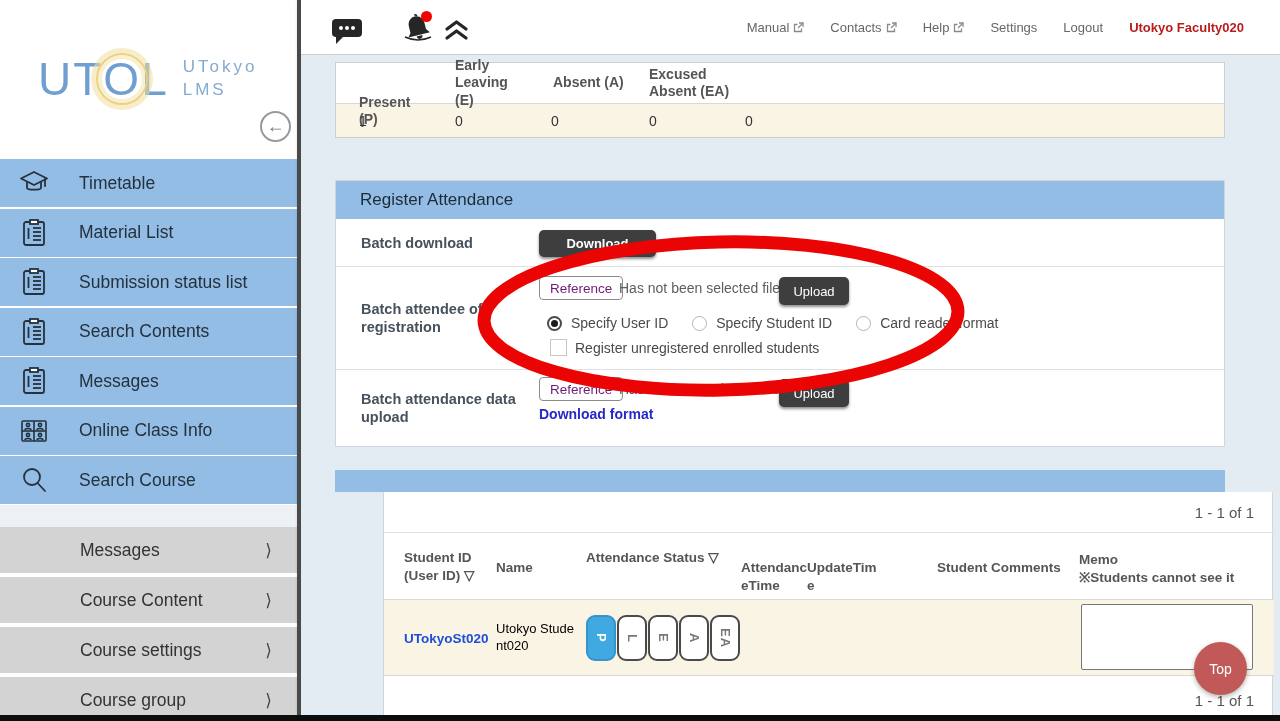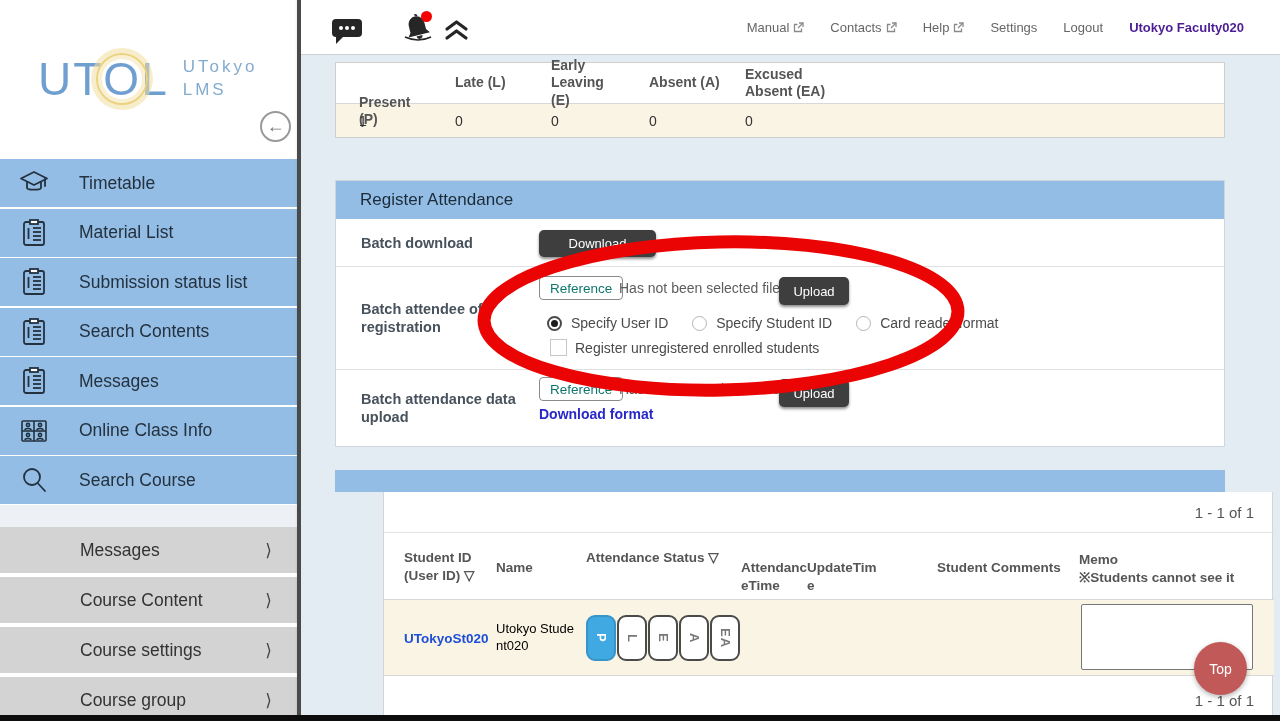--- a/index.html
+++ b/index.html
@@ -23,39 +23,39 @@
   .nav2-item { height:46px; margin-bottom:4px; background:#d3d3d3; display:flex; align-items:center; justify-content:space-between; cursor:pointer; }
   .nav2-item .nlabel2 { margin-left:80px; font-size:17.5px; color:#333; }
   .nav2-item .chev { margin-right:25px; font-size:17px; color:#444; }
   #side-divider { position:absolute; left:297px; top:0; width:4px; height:716px; background:#4a4a4a; box-shadow:2px 0 4px rgba(0,0,0,.35); }
 
   
   #topbar { position:absolute; left:301px; top:0; width:979px; height:55px; background:#fff; border-bottom:1px solid #cfcfcf; }
   .tb-icon { position:absolute; cursor:pointer; }
   #tb-right { position:absolute; right:36px; top:0; height:55px; display:flex; align-items:center; gap:26px; }
   .tb-link { font-size:13px; color:#666; display:flex; align-items:center; gap:4px; cursor:pointer; text-decoration:none; }
-  #tb-user { font-size:13px; color:#4c1d95; font-weight:bold; }
+  #tb-user { font-size:13px; color:#b91c1c; font-weight:bold; }
 
   
   #main-bg { position:absolute; left:301px; top:55px; width:979px; height:661px; background:#e3ebf3; }
 
   
   #summary-card { position:absolute; left:335px; top:62px; width:890px; background:#fff; border:1px solid #cfcfcf; }
   #summary-head { display:flex; height:41px; border-bottom:1px solid #d8d8d8; }
   .sum-th { width:96px; padding-left:23px; font-size:14px; font-weight:bold; color:#555; display:flex; align-items:center; line-height:1.25; }
   #summary-row { display:flex; height:33px; background:#faf4e4; }
   .sum-td { width:96px; padding-left:23px; font-size:14px; color:#333; display:flex; align-items:center; }
 
   
   #register-card { position:absolute; left:335px; top:180px; width:890px; background:#fff; border:1px solid #cfd6dd; }
   #register-title { height:38px; background:#93bde4; display:flex; align-items:center; padding-left:24px; font-size:17px; color:#1c2b3a; }
   .reg-row { position:relative; border-top:1px solid #e0e0e0; }
   .reg-label { position:absolute; left:25px; top:50%; transform:translateY(-50%); width:160px; font-size:14.5px; font-weight:bold; color:#47525c; line-height:1.25; }
   .btn-dark { background:#3e3e3e; color:#fff; font-size:13px; border:none; border-radius:5px; box-shadow:0 2px 3px rgba(0,0,0,.45); cursor:pointer; }
-  .btn-ref { background:#fff; border:1px solid #8a8a8a; border-radius:4px; font-size:13.5px; color:#0f766e; padding:3px 10px; cursor:pointer; }
+  .btn-ref { background:#fff; border:1px solid #8a8a8a; border-radius:4px; font-size:13.5px; color:#701a75; padding:3px 10px; cursor:pointer; }
   .no-file { font-size:14px; color:#5d5d5d; }
   .radio { width:15px; height:15px; border-radius:50%; border:1px solid #b5b5b5; display:inline-block; background:#fff; cursor:pointer; flex:none; }
   .radio.sel { border:2px solid #4a4a4a; position:relative; }
   .radio.sel::after { content:""; position:absolute; left:2px; top:2px; width:7px; height:7px; border-radius:50%; background:#1c1c1c; }
   .radio-lbl { font-size:14px; color:#4a4a4a; }
   .cbox { width:17px; height:17px; border:1px solid #c7c7c7; background:#fff; display:inline-block; cursor:pointer; flex:none; }
   .dl-link { font-size:14px; font-weight:bold; color:#2828c8; text-decoration:none; cursor:pointer; }
 
   
   #students-bluebar { position:absolute; left:335px; top:470px; width:890px; height:22px; background:#93bde4; }
@@ -278,40 +278,39 @@
     <a class="tb-link">
         <span>Logout</span>
       </a>
     <span id="tb-user">Utokyo Faculty020</span>
   </div>
 </div>
 
 <div id="summary-card">
   <div id="summary-head">
     <div class="sum-th" style="width:96px;margin-top:48px;">Present (P)</div>
-    <div class="sum-th" style="width:96px;">Late (L)</div>
     <div class="sum-th" style="width:98px;">Early Leaving (E)</div>
     <div class="sum-th" style="width:96px;">Absent (A)</div>
     <div class="sum-th" style="width:110px;">Excused Absent (EA)</div>
   </div>
   <div id="summary-row">
     <div class="sum-td" style="width:96px;">1</div>
     <div class="sum-td" style="width:96px;">0</div>
     <div class="sum-td" style="width:98px;">0</div>
     <div class="sum-td" style="width:96px;">0</div>
     <div class="sum-td" style="width:110px;">0</div>
   </div>
 </div>
 
 <div id="register-card">
   <div id="register-title">Register Attendance</div>
 
   <div class="reg-row" style="height:47px; border-top:none;">
     <div class="reg-label">Batch download</div>
-    <button class="btn-dark" style="position:absolute; left:203px; top:11px; width:117px; height:27px;">Download</button>
+    <button class="btn-dark" style="position:absolute; left:203px; top:11px; width:117px; height:27px;font-weight:bold;">Download</button>
   </div>
 
   <div class="reg-row" style="height:103px;">
     <div class="reg-label">Batch attendee of registration</div>
     <button class="btn-ref" style="position:absolute; left:203px; top:9px; height:24px;">Reference</button>
     <span class="no-file" style="position:absolute; left:283px; top:13px;">Has not been selected file.</span>
     <button class="btn-dark" style="position:absolute; left:443px; top:10px; width:70px; height:28px;">Upload</button>
 
     <div style="position:absolute; left:211px; top:48px; display:flex; align-items:center;">
       <span class="radio sel"></span>

